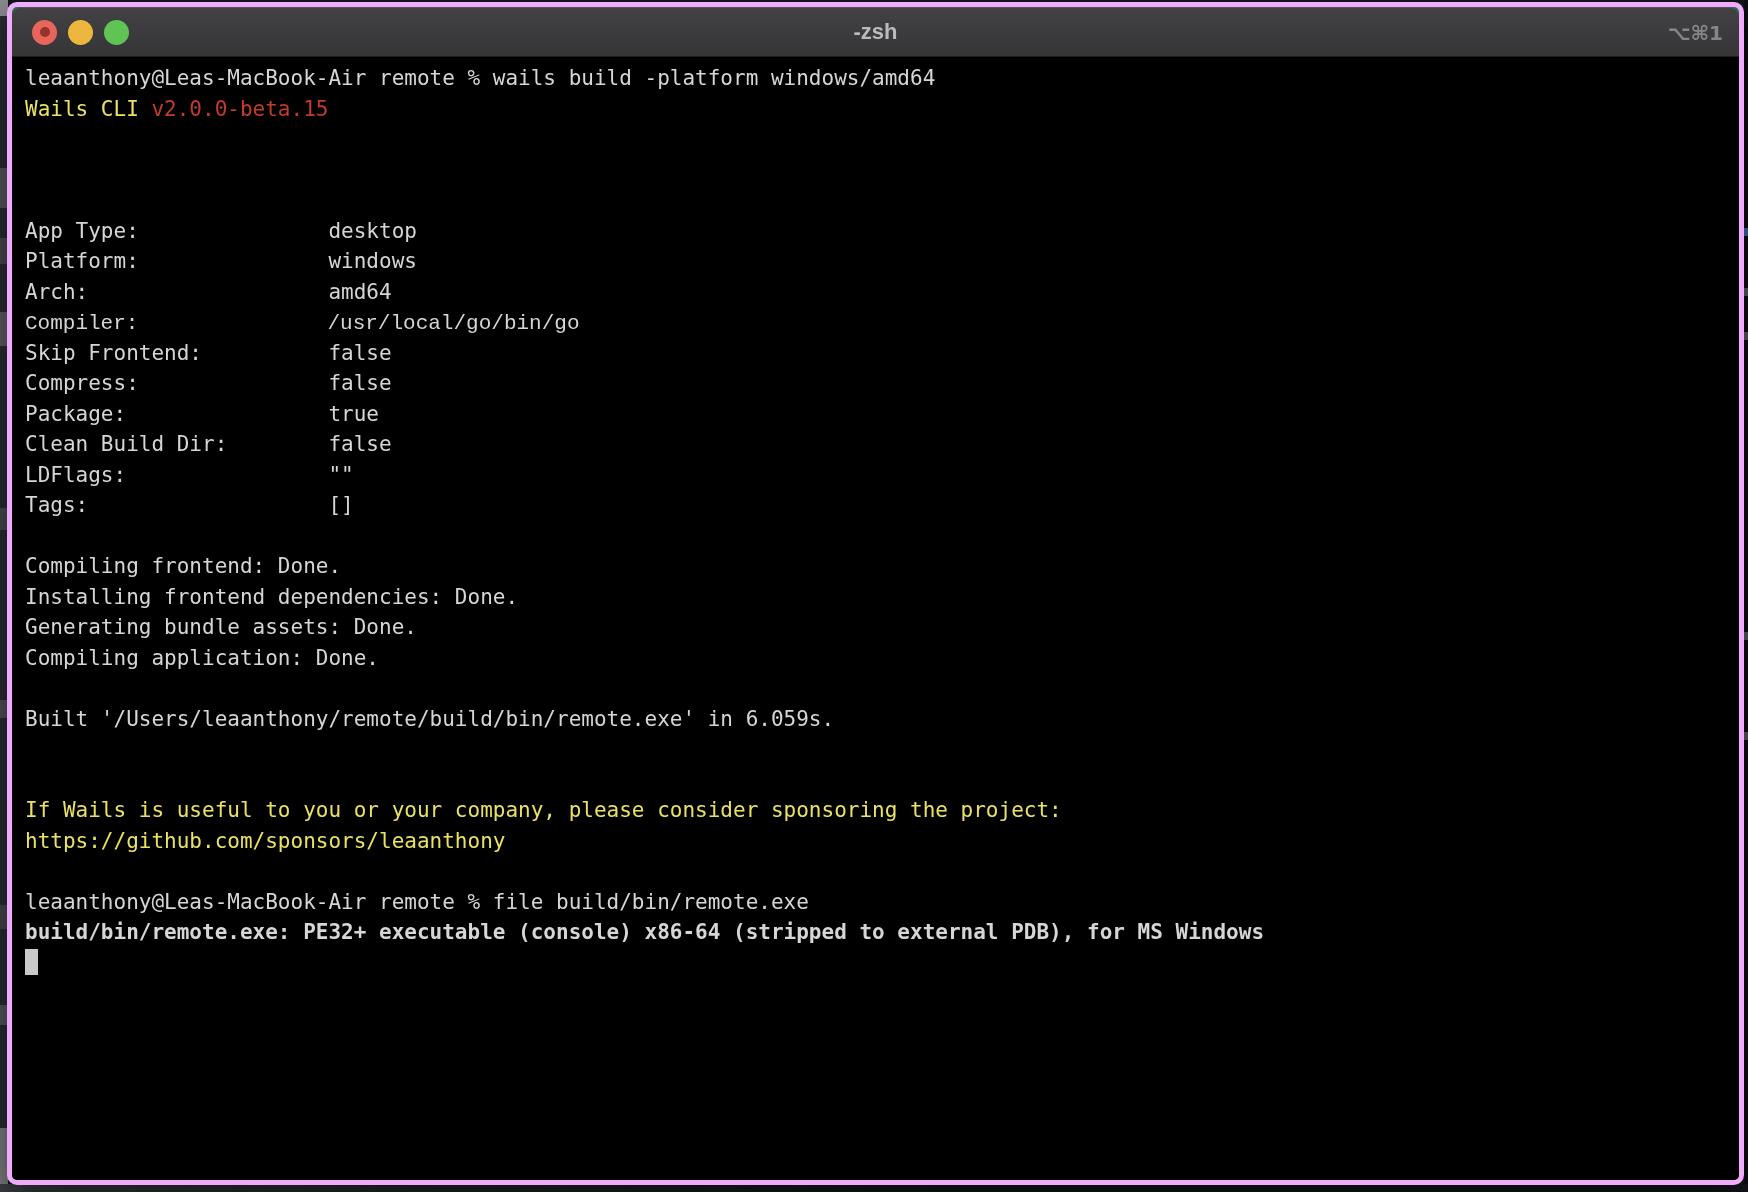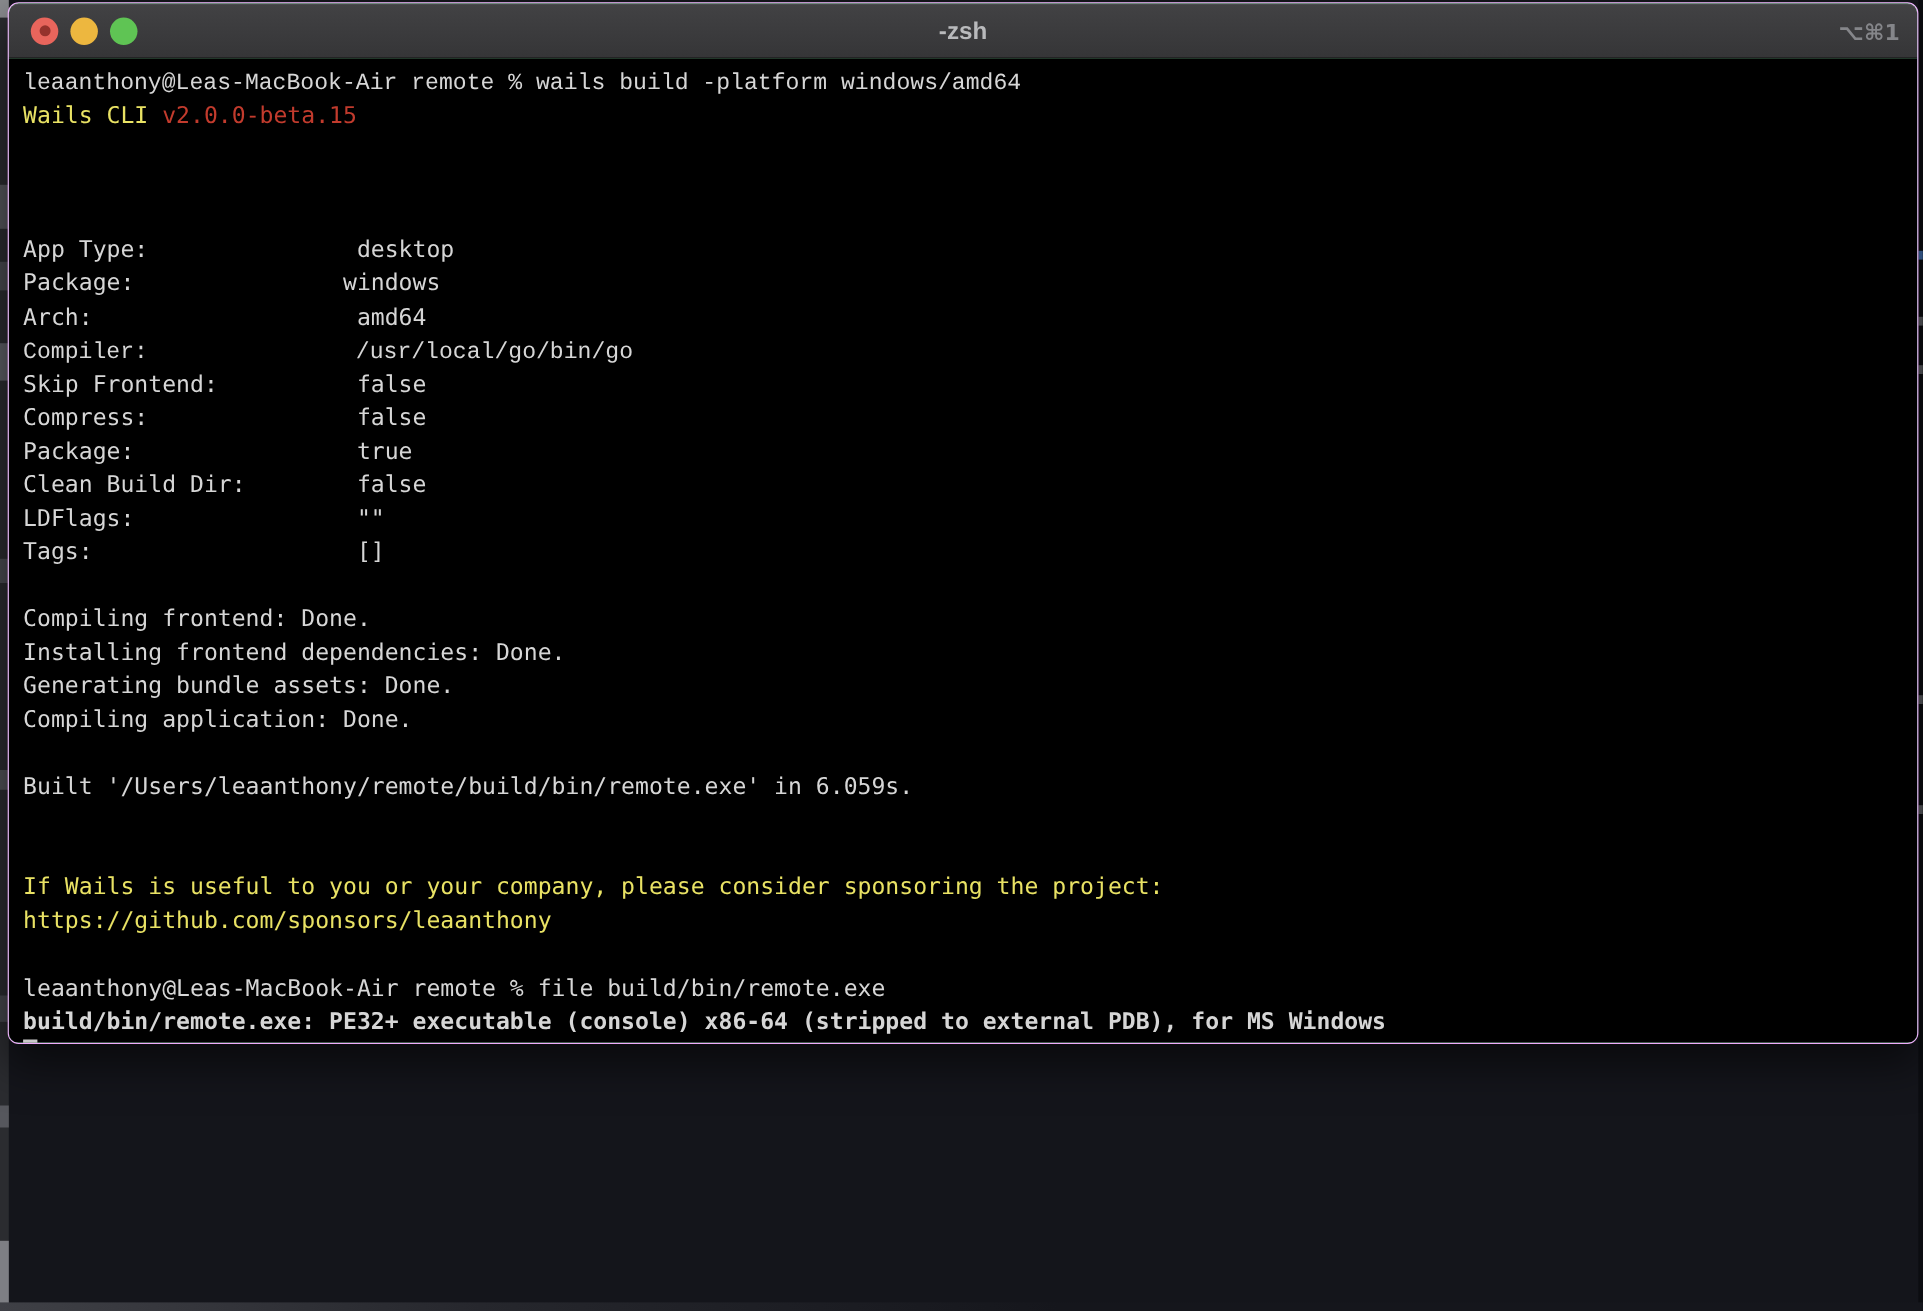--- a/index.html
+++ b/index.html
@@ -21,22 +21,22 @@
   .right-sliver .speck { position:absolute; right:0; width:4px; height:8px; background:#5a5b60; }
   .right-sliver .speck.s1 { top:228px; background:#3f6aa6; }
   .right-sliver .speck.s2 { top:288px; }
   .right-sliver .speck.s3 { top:332px; }
   .right-sliver .speck.s4 { top:632px; }
   .right-sliver .speck.s5 { top:732px; }
   .bottom-strip { position:absolute; left:0; bottom:0; height:8px; width:1748px;
                   background:linear-gradient(90deg,#3f4046 0%, #26272d 25%, #15161c 55%, #15161c 100%); }
 
   
-  .window { position:absolute; left:7px; top:2px; width:1737px; height:947px;
-            border-radius:10px; background:#86efac; border:1px solid #f0abfc;
+  .window { position:absolute; left:7px; top:2px; width:1737px; height:1183px;
+            border-radius:10px; background:#15803d; border:5px solid #f0abfc;
             box-shadow:0 18px 40px rgba(0,0,0,0.55); overflow:hidden; }
 
   .titlebar { position:relative; height:50px;
               background:linear-gradient(#424244,#353537);
               box-shadow:inset 0 1px 0 rgba(255,255,255,0.09), inset 0 -1px 0 rgba(0,0,0,0.45);
               border-radius:9px 9px 0 0; }
   .lights { position:absolute; left:20px; top:0; height:50px; display:flex; align-items:center; gap:11px; }
   .light { width:25px; height:25px; border-radius:50%; border:none; position:relative; padding:0; cursor:default; }
   .light.close::after { content:""; position:absolute; left:7.5px; top:7.5px; width:10px; height:10px;
                         border-radius:50%; background:rgba(80,10,5,0.55); }
@@ -81,27 +81,27 @@
   <div class="titlebar">
     <div class="lights">
       <button class="light close" aria-label="close" style="background: rgb(232, 101, 92);"></button>
       <button class="light minimize" aria-label="minimize" style="background: rgb(237, 183, 63);"></button>
       <button class="light zoom" aria-label="zoom" style="background: rgb(95, 196, 84);"></button>
     </div>
     <div class="title">-zsh</div>
     <div class="shortcut">⌥⌘1</div>
   </div>
   <div class="screen" id="term" style="background: rgb(0, 0, 0);">
-      <div class="line"><span style="color: rgb(214, 214, 214); font-family: Liberation Mono, monospace;">leaanthony@Leas-MacBook-Air remote % wails build -platform windows/amd64</span></div>
+      <div class="line"><span style="color: rgb(214, 214, 214);">leaanthony@Leas-MacBook-Air remote % wails build -platform windows/amd64</span></div>
       <div class="line"><span style="color: rgb(233, 226, 100);">Wails CLI </span><span style="color: rgb(194, 59, 45);">v2.0.0-beta.15</span></div>
       <div class="line"></div>
       <div class="line"></div>
       <div class="line"></div>
       <div class="line"><span style="color: rgb(214, 214, 214);">App Type:               desktop</span></div>
-      <div class="line"><span style="color: rgb(214, 214, 214);">Package:               windows</span></div>
+      <div class="line"><span style="color: rgb(214, 214, 214);">Platform:               windows</span></div>
       <div class="line"><span style="color: rgb(214, 214, 214);">Arch:                   amd64</span></div>
       <div class="line"><span style="color: rgb(214, 214, 214); font-family: Liberation Mono, monospace;">Compiler:               /usr/local/go/bin/go</span></div>
       <div class="line"><span style="color: rgb(214, 214, 214);">Skip Frontend:          false</span></div>
       <div class="line"><span style="color: rgb(214, 214, 214);">Compress:               false</span></div>
       <div class="line"><span style="color: rgb(214, 214, 214);">Package:                true</span></div>
       <div class="line"><span style="color: rgb(214, 214, 214);">Clean Build Dir:        false</span></div>
       <div class="line"><span style="color: rgb(214, 214, 214);">LDFlags:                ""</span></div>
       <div class="line"><span style="color: rgb(214, 214, 214);">Tags:                   []</span></div>
       <div class="line"></div>
       <div class="line"><span style="color: rgb(214, 214, 214);">Compiling frontend: Done.</span></div>

